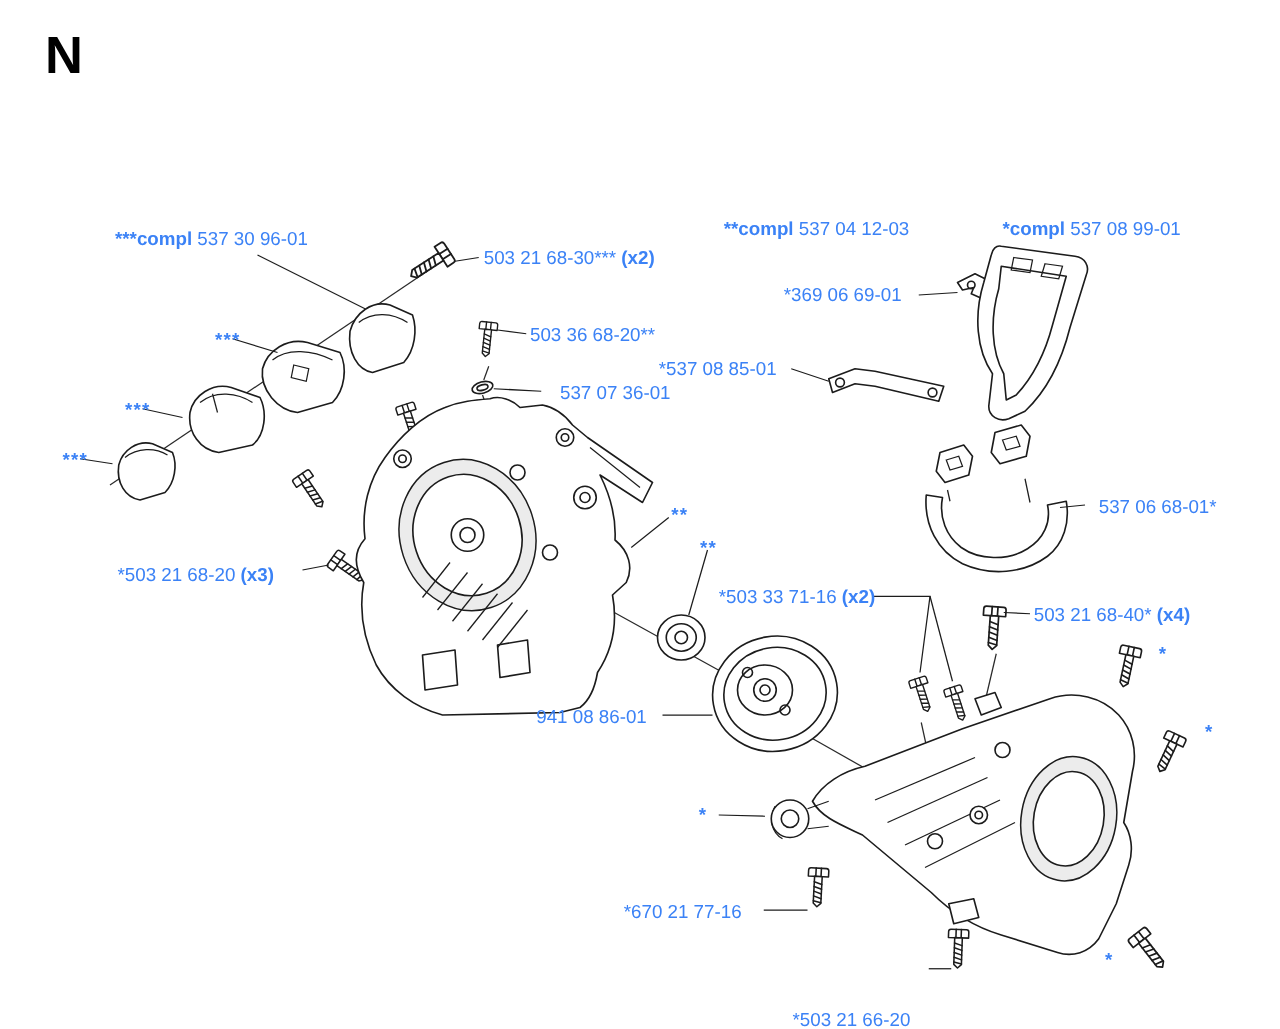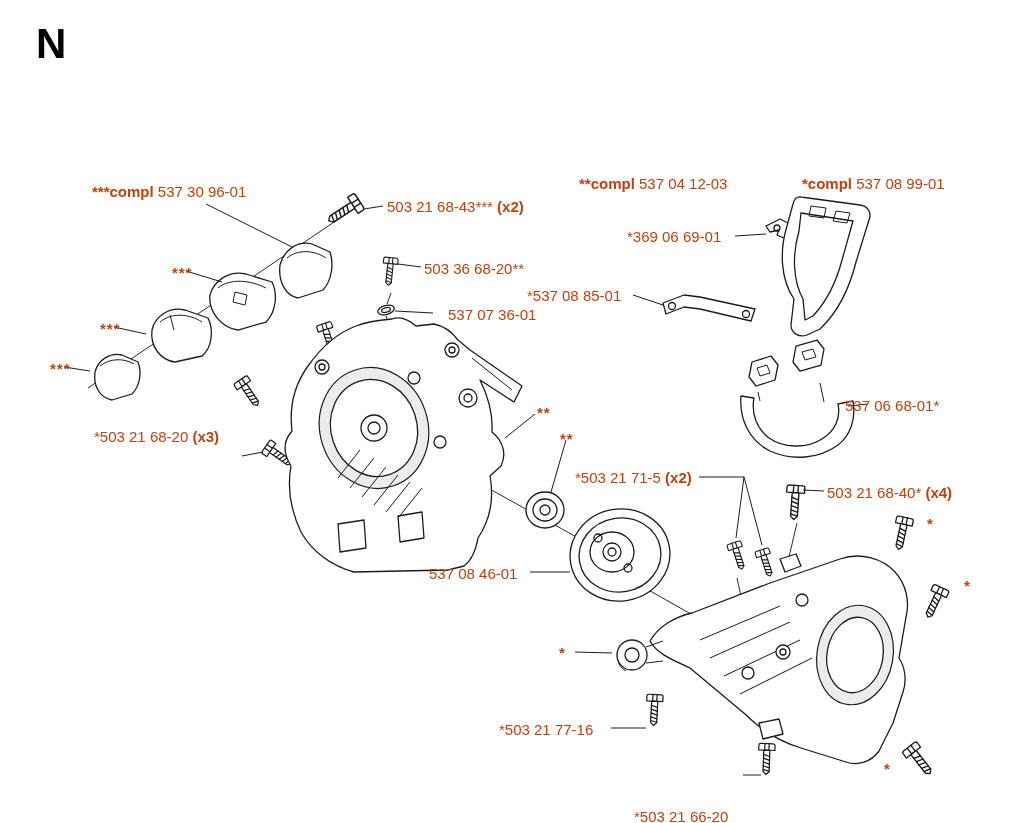--- a/index.html
+++ b/index.html
@@ -15,21 +15,21 @@
     position:absolute; left:36px; top:20px;
     font-size:42px; font-weight:bold; color:#000;
   }
   svg.drawing { position:absolute; left:0; top:0; }
   .part   { fill:#ffffff; stroke:#1c1c1c; stroke-width:1.3; stroke-linejoin:round; stroke-linecap:round; }
   .partn  { fill:none;    stroke:#1c1c1c; stroke-width:1.3; stroke-linejoin:round; stroke-linecap:round; }
   .shade  { fill:#ececec; stroke:#1c1c1c; stroke-width:1.2; stroke-linejoin:round; }
   .thin   { fill:none; stroke:#1c1c1c; stroke-width:1; }
   .axis   { fill:none; stroke:#2a2a2a; stroke-width:1; }
   .lbl {
-    position:absolute; font-size:15px; color:#c2410c; white-space:nowrap; line-height:18px;
+    position:absolute; font-size:15px; color:#3b82f6; white-space:nowrap; line-height:18px;
   }
   .lbl b { font-weight:bold; }
   .marker { font-weight:bold; letter-spacing:1px; }
 </style>
 </head>
 <body>
 
 <div class="page">
 
   <div class="section-letter">N</div>
@@ -212,55 +212,55 @@
       <line class="thin" x1="186" y1="271" x2="222" y2="282"></line>
       <line class="thin" x1="114" y1="327" x2="146" y2="334"></line>
       <line class="thin" x1="64" y1="367" x2="90" y2="371"></line>
       <line class="thin" x1="535" y1="414" x2="505" y2="438"></line>
       <line class="thin" x1="566" y1="440" x2="551" y2="492"></line>
     </g>
   </svg>
 
   <div class="lbl" style="left:92px;top:183px"><b>***compl</b><span> 537 30 96-01</span></div>
 
-  <div class="lbl" style="left:387px;top:198px"><span>503 21 68-43*** </span><b>(x2)</b></div>
+  <div class="lbl" style="left:387px;top:198px"><span>503 21 68-30*** </span><b>(x2)</b></div>
 
   <div class="lbl" style="left:579px;top:175px"><b>**compl</b><span> 537 04 12-03</span></div>
 
   <div class="lbl" style="left:802px;top:175px"><b>*compl</b><span> 537 08 99-01</span></div>
 
   <div class="lbl" style="left:627px;top:228px"><span>*369 06 69-01</span></div>
 
   <div class="lbl" style="left:424px;top:260px"><span>503 36 68-20**</span></div>
 
   <div class="lbl" style="left:527px;top:287px"><span>*537 08 85-01</span></div>
 
   <div class="lbl" style="left:448px;top:306px"><span>537 07 36-01</span></div>
 
   <div class="lbl marker" style="left:172px;top:264px">***</div>
   <div class="lbl marker" style="left:100px;top:320px">***</div>
   <div class="lbl marker" style="left:50px;top:360px">***</div>
 
   <div class="lbl marker" style="left:537px;top:404px">**</div>
   <div class="lbl marker" style="left:560px;top:430px">**</div>
 
-  <div class="lbl" style="left:845px;top:397px"><span>537 06 68-01*</span></div>
-
-  <div class="lbl" style="left:94px;top:428px"><span>*503 21 68-20 </span><b>(x3)</b></div>
-
-  <div class="lbl" style="left:575px;top:469px"><span>*503 21 71-5 </span><b>(x2)</b></div>
+  <div class="lbl" style="left:879px;top:397px"><span>537 06 68-01*</span></div>
+
+  <div class="lbl" style="left:94px;top:452px"><span>*503 21 68-20 </span><b>(x3)</b></div>
+
+  <div class="lbl" style="left:575px;top:469px"><span>*503 33 71-16 </span><b>(x2)</b></div>
 
   <div class="lbl" style="left:827px;top:484px"><span>503 21 68-40* </span><b>(x4)</b></div>
 
   <div class="lbl marker" style="left:927px;top:515px">*</div>
   <div class="lbl marker" style="left:964px;top:577px">*</div>
 
-  <div class="lbl" style="left:429px;top:565px"><span>537 08 46-01</span></div>
+  <div class="lbl" style="left:429px;top:565px"><span>941 08 86-01</span></div>
 
   <div class="lbl marker" style="left:559px;top:644px">*</div>
 
-  <div class="lbl" style="left:499px;top:721px"><span>*503 21 77-16</span></div>
+  <div class="lbl" style="left:499px;top:721px"><span>*670 21 77-16</span></div>
 
   <div class="lbl" style="left:634px;top:808px"><span>*503 21 66-20</span></div>
 
   <div class="lbl marker" style="left:884px;top:760px">*</div>
 
 </div>
 
 </body></html>

